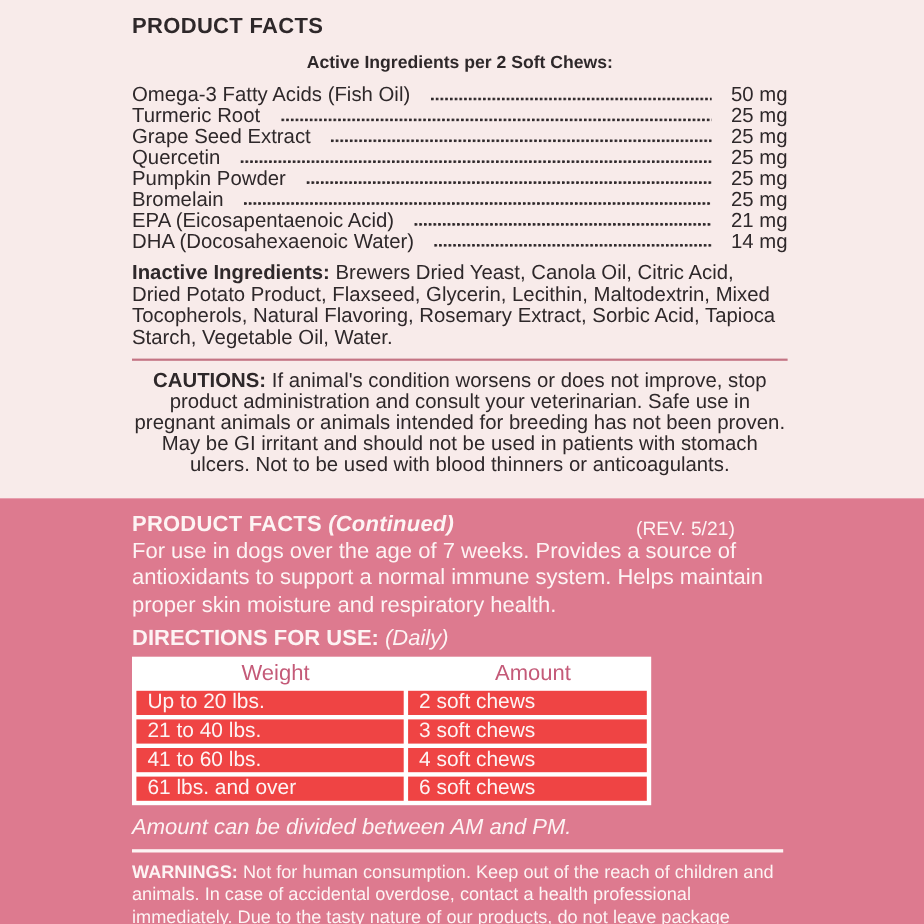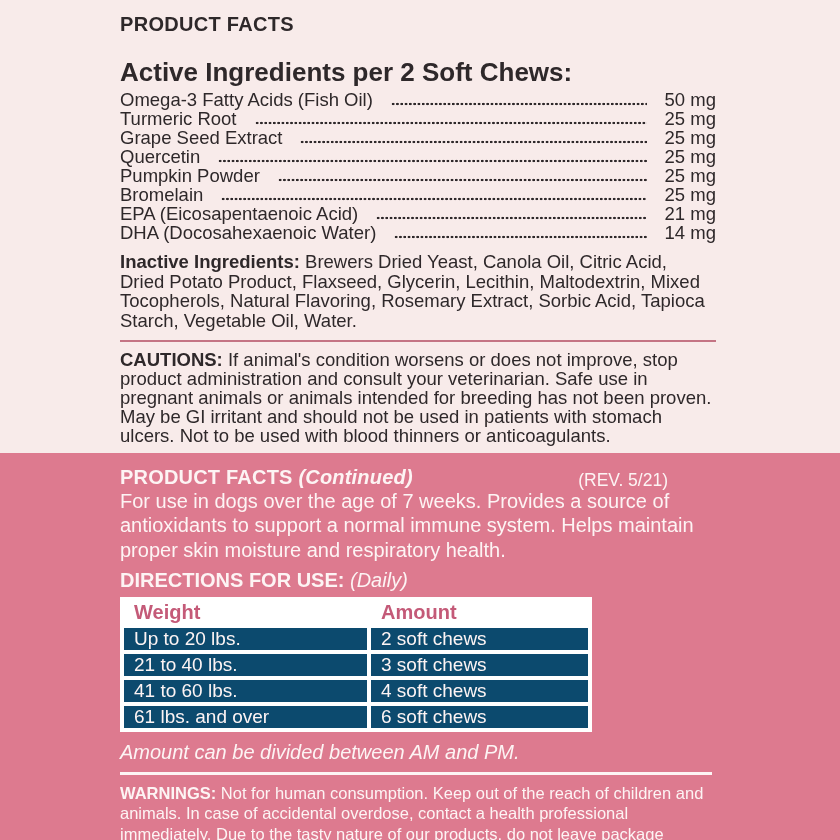--- a/index.html
+++ b/index.html
@@ -15,22 +15,22 @@
   .panel-top {
     width: 840px; height: 453px;
     background: #f8ebea;
     padding: 14px 124px 0 120px;
   }
   .pf-title {
     font-size: 20px; line-height: 20px; font-weight: bold;
     letter-spacing: 0.3px;
   }
   .active-heading {
-    margin-top: 28px;
-    font-size: 26px; line-height: 20px; font-weight: bold;
+    margin-top: 14px;
+    font-size: 16px; line-height: 20px; font-weight: bold; text-align: center;
   }
   .ing-list { margin-top: 8px; }
   .ing-row {
     display: flex; align-items: baseline;
     font-size: 18.5px; line-height: 19px; white-space: nowrap; gap: 15px;
   }
   .dots {
     flex: 1 1 auto; align-self: flex-end;
     height: 4px; margin: 0 3px 3px 3px;
     background-image: radial-gradient(circle at 2px 2px, #2e282a 1.15px, transparent 1.55px);
@@ -38,21 +38,21 @@
     background-repeat: repeat-x;
   }
   .para {
     margin-top: 10px;
     font-size: 18.5px; line-height: 19.6px;
   }
   .hr-pink {
     margin-top: 10px;
     height: 2px; background: #c47484; border: 0;
   }
-  .cautions { margin-top: 4px; line-height: 19px; }
+  .cautions { margin-top: 4px; line-height: 19px; text-align: center; }
 
   
   .panel-bottom {
     position: relative;
     width: 840px; height: 387px;
     background: #dd7a8f;
     color: #fdf4f4;
     padding: 12px 128px 0 120px;
   }
   .rev-note {
@@ -72,25 +72,25 @@
   .directions-heading .daily { font-style: italic; font-weight: normal; }
 
   table.dosage {
     margin-top: 6px;
     border-collapse: separate; border-spacing: 4px;
     background: #ffffff;
     width: 472px;
   }
   table.dosage th {
     background: #ffffff; color: #c45a78;
-    font-size: 20px; font-weight: bold; text-align: left;
+    font-size: 20px; font-weight: normal; text-align: center;
     height: 23px; padding: 0 0 0 10px;
   }
   table.dosage td {
-    background: #0c4a6e; color: #fdf4f4;
+    background: #ef4444; color: #fdf4f4;
     font-size: 19px; height: 22px; padding: 0 0 0 10px;
     white-space: nowrap;
     margin-left: 48px;
   }
   .col-weight { width: 243px; }
   .col-amount { width: 217px; }
 
   .split-note { margin-top: 8px; font-size: 20px; line-height: 24px; font-style: italic; }
   .hr-white { margin-top: 8px; height: 3px; background: #fdf4f4; border: 0; }
   .warnings { margin-top: 7px; font-size: 16.5px; line-height: 20.4px; }

